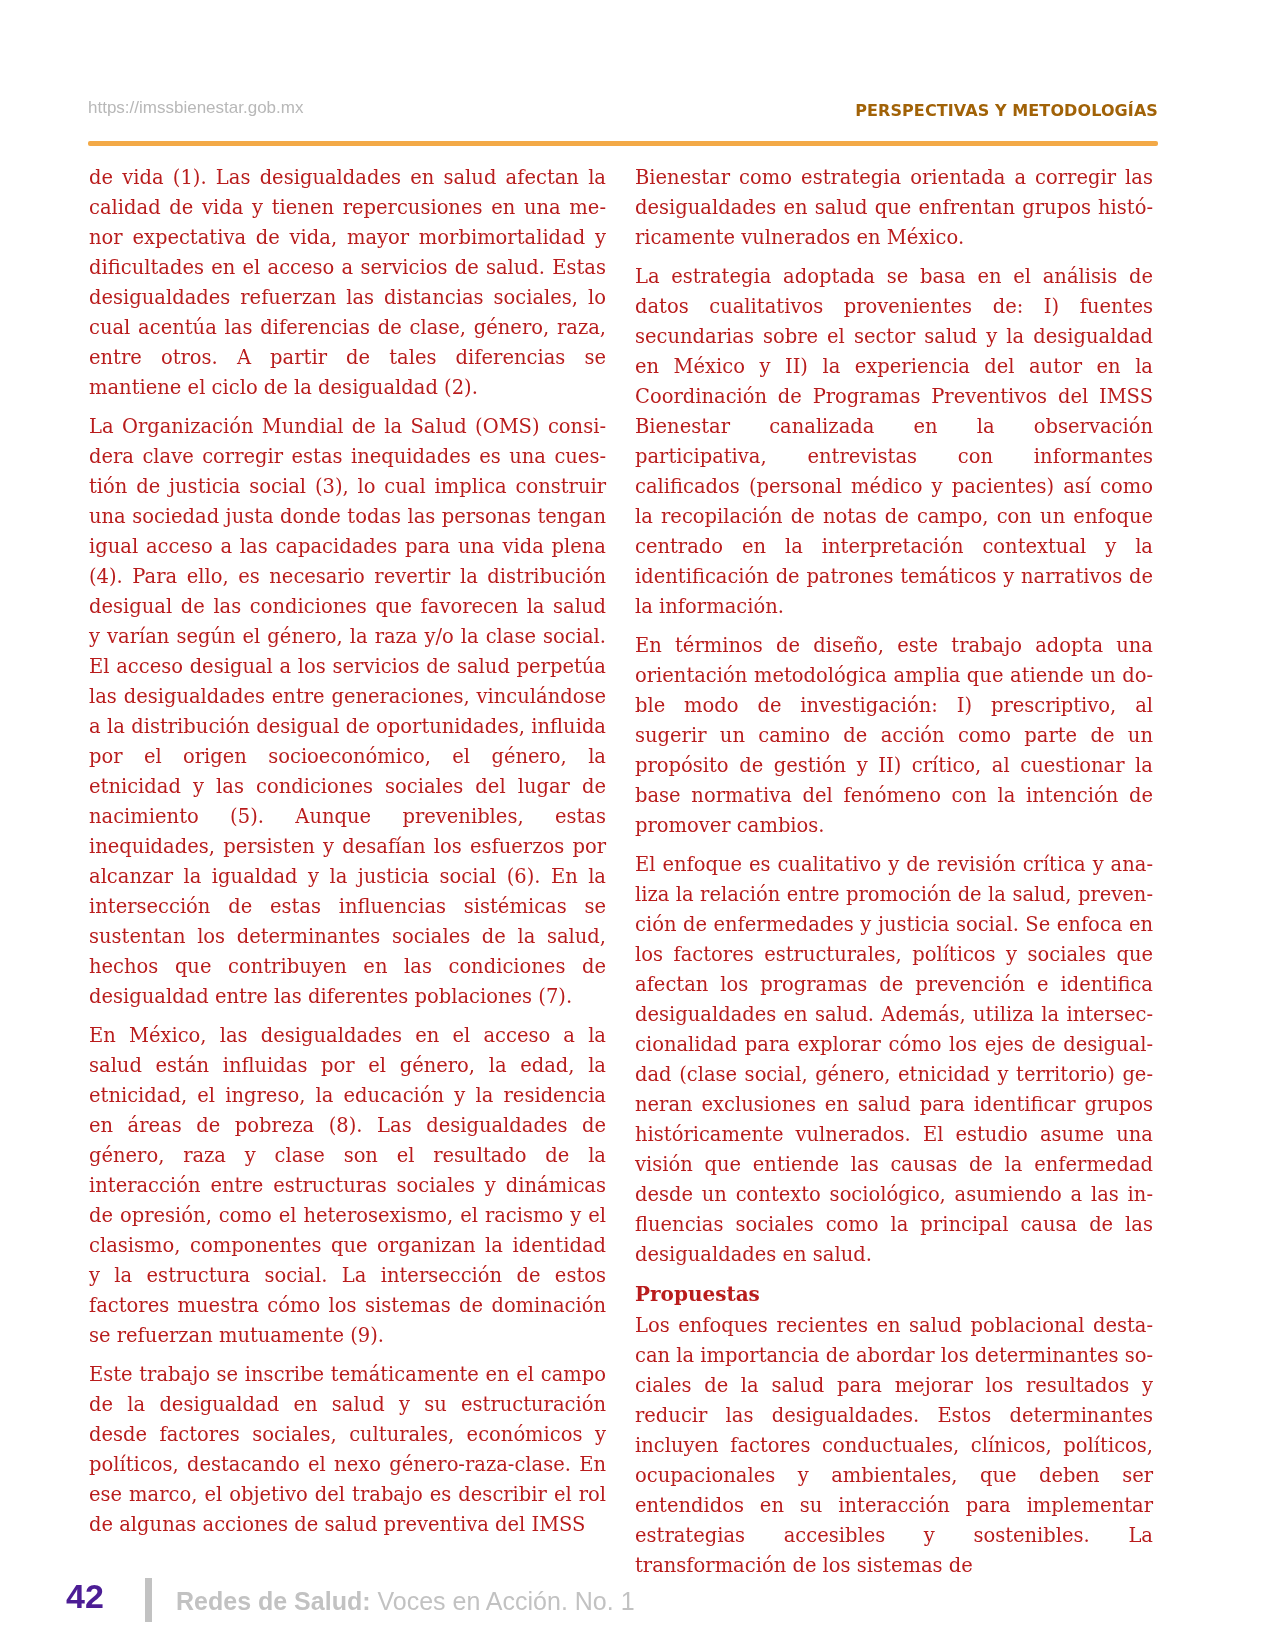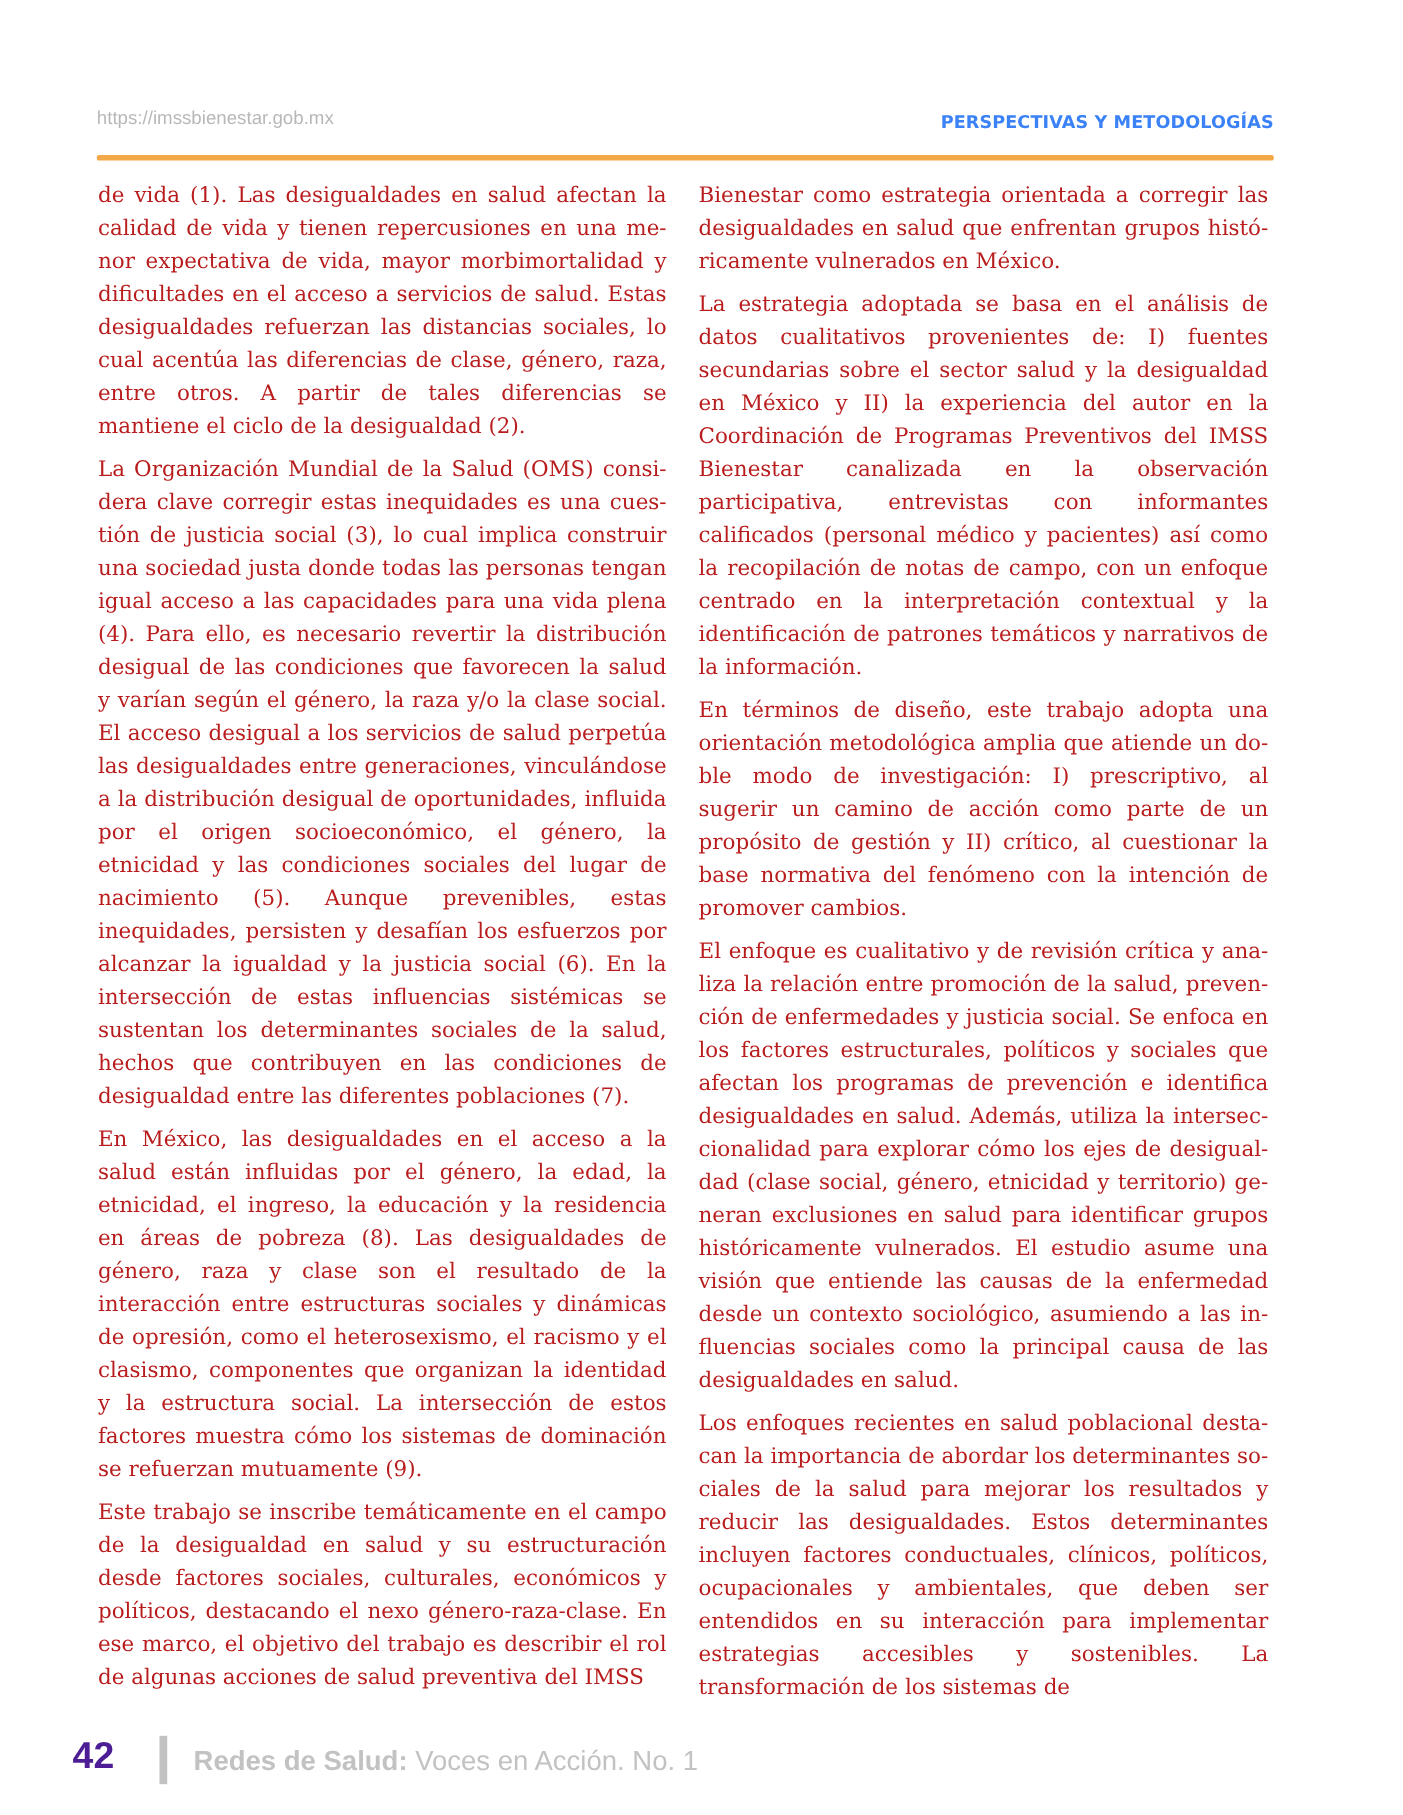--- a/index.html
+++ b/index.html
@@ -4,21 +4,21 @@
 <style>
   html, body { margin: 0; padding: 0; background: #ffffff; }
   body { width: 1275px; height: 1650px; position: relative; overflow: hidden; }
   .header-url {
     position: absolute; left: 88px; top: 98px;
     font-family: "Liberation Sans", sans-serif; font-size: 17px; color: #b8b8b8; text-align: center;
   }
   .header-section {
     position: absolute; right: 117px; top: 101px;
     font-family: "DejaVu Sans", sans-serif; font-size: 16px; font-weight: bold;
-    color: #3b82f6; letter-spacing: 0.1px;
+    color: #a16207; letter-spacing: 0.1px;
   }
   .header-rule {
     position: absolute; left: 88px; top: 141px; width: 1070px; height: 5px;
     background: #f3a947; border-radius: 2px;
   }
   .column {
     position: absolute; top: 163px; width: 517px;
     font-family: "DejaVu Serif", serif; font-size: 19.5px; line-height: 30px;
     color: #b91c1c; text-align: justify; hyphens: manual;
   }
@@ -55,18 +55,19 @@
   <p>La Organización Mundial de la Salud (OMS) consi­dera clave corregir estas inequidades es una cues­tión de justicia social (3), lo cual implica construir una sociedad justa donde todas las personas tengan igual acceso a las capacidades para una vida plena (4). Para ello, es necesario revertir la distribución desigual de las condiciones que favorecen la salud y varían según el género, la raza y/o la clase social. El acceso desigual a los servicios de salud perpetúa las desigualdades entre generaciones, vinculándose a la distribución desigual de oportunidades, influida por el origen socioeconómico, el género, la etnicidad y las condiciones sociales del lugar de nacimiento (5). Aunque prevenibles, estas inequidades, persisten y desafían los esfuerzos por alcanzar la igualdad y la justicia social (6). En la intersección de estas in­fluencias sistémicas se sustentan los determinantes sociales de la salud, hechos que contribuyen en las condiciones de desigualdad entre las diferentes po­blaciones (7).</p>
   <p>En México, las desigualdades en el acceso a la salud están influidas por el género, la edad, la etnicidad, el ingreso, la educación y la residencia en áreas de po­breza (8). Las desigualdades de género, raza y clase son el resultado de la interacción entre estructuras sociales y dinámicas de opresión, como el heterose­xismo, el racismo y el clasismo, componentes que organizan la identidad y la estructura social. La in­tersección de estos factores muestra cómo los siste­mas de dominación se refuerzan mutuamente (9).</p>
   <p>Este trabajo se inscribe temáticamente en el cam­po de la desigualdad en salud y su estructuración desde factores sociales, culturales, económicos y políticos, destacando el nexo género-raza-clase. En ese marco, el objetivo del trabajo es describir el rol de algunas acciones de salud preventiva del IMSS</p>
 </div>
 
 <div class="column col-right">
   <p>Bienestar como estrategia orientada a corregir las desigualdades en salud que enfrentan grupos histó­ricamente vulnerados en México.</p>
   <p>La estrategia adoptada se basa en el análisis de datos cualitativos provenientes de: I) fuentes secundarias sobre el sector salud y la desigualdad en México y II) la experiencia del autor en la Coordinación de Pro­gramas Preventivos del IMSS Bienestar canalizada en la observación participativa, entrevistas con in­formantes calificados (personal médico y pacientes) así como la recopilación de notas de campo, con un enfoque centrado en la interpretación contextual y la identificación de patrones temáticos y narrativos de la información.</p>
   <p>En términos de diseño, este trabajo adopta una orientación metodológica amplia que atiende un do­ble modo de investigación: I) prescriptivo, al sugerir un camino de acción como parte de un propósito de gestión y II) crítico, al cuestionar la base normativa del fenómeno con la intención de promover cambios.</p>
   <p>El enfoque es cualitativo y de revisión crítica y ana­liza la relación entre promoción de la salud, preven­ción de enfermedades y justicia social. Se enfoca en los factores estructurales, políticos y sociales que afectan los programas de prevención e identifica desigualdades en salud. Además, utiliza la intersec­cionalidad para explorar cómo los ejes de desigual­dad (clase social, género, etnicidad y territorio) ge­neran exclusiones en salud para identificar grupos históricamente vulnerados. El estudio asume una visión que entiende las causas de la enfermedad desde un contexto sociológico, asumiendo a las in­fluencias sociales como la principal causa de las des­igualdades en salud.</p>
+  <h3>Propuestas</h3>
   <p>Los enfoques recientes en salud poblacional desta­can la importancia de abordar los determinantes so­ciales de la salud para mejorar los resultados y redu­cir las desigualdades. Estos determinantes incluyen factores conductuales, clínicos, políticos, ocupacio­nales y ambientales, que deben ser entendidos en su interacción para implementar estrategias accesibles y sostenibles. La transformación de los sistemas de</p>
 </div>
 
 <div class="footer-num">42</div>
 <div class="footer-divider"></div>
 <div class="footer-pub"><b>Redes de Salud:</b><span> Voces en Acción. No. 1</span></div>
 
 </body></html>

